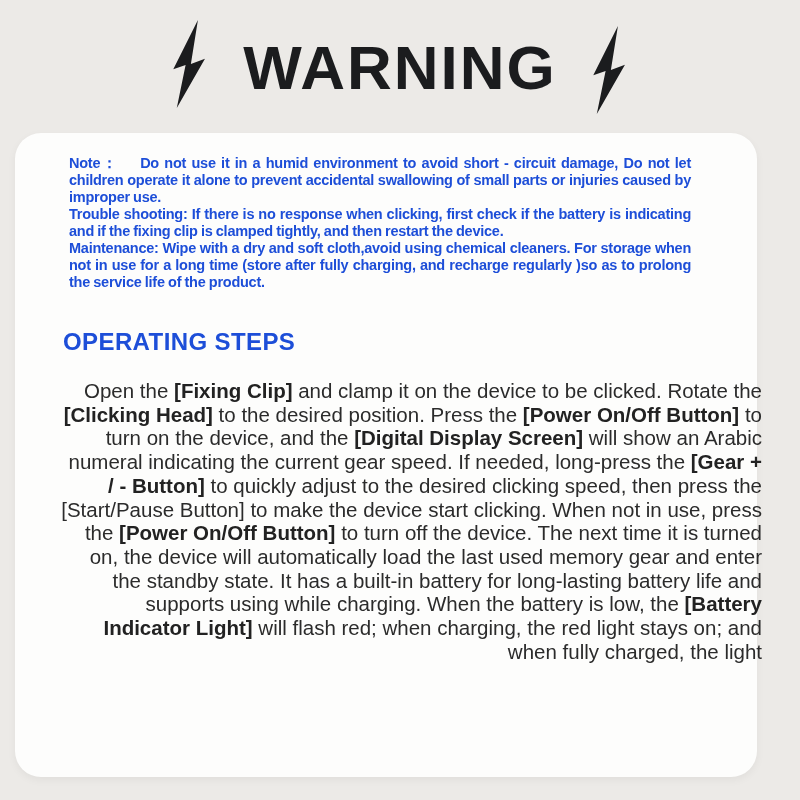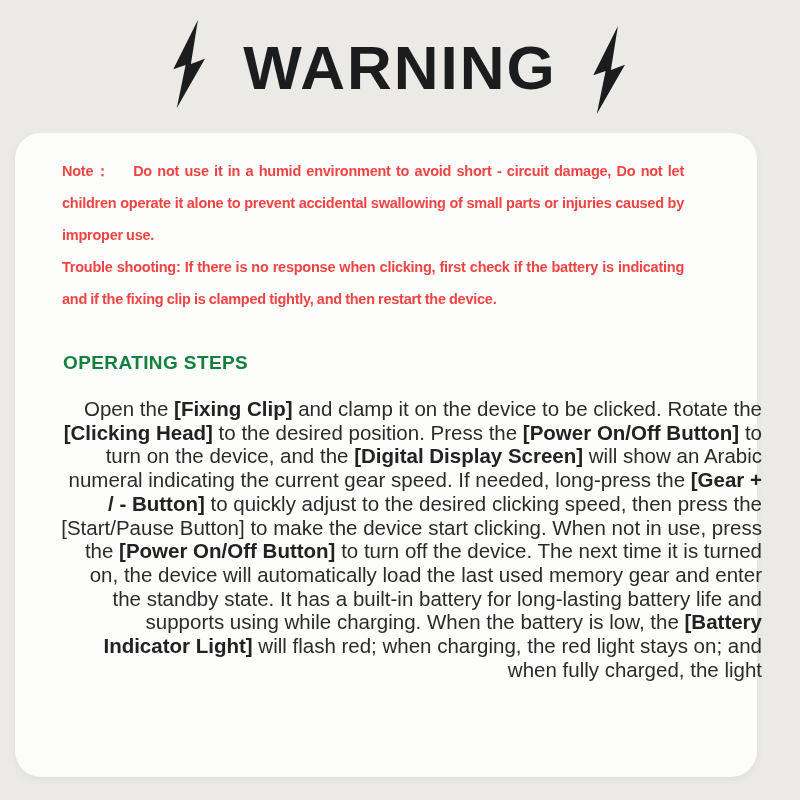--- a/index.html
+++ b/index.html
@@ -50,37 +50,37 @@
     height: 644px;
     box-sizing: border-box;
     background: #fdfdfc;
     border-radius: 26px;
     box-shadow: 0 3px 8px rgba(0,0,0,0.05);
     padding: 22px 0 26px 45px;
   }
   
   .notes {
     width: 622px;
-    margin-left: 2px;
+    margin-left: 9px;
     font-size: 14.5px;
     font-weight: bold;
     letter-spacing: -0.25px;
     word-spacing: -0.5px;
-    line-height: 32px;
-    color: #ef4444;
+    line-height: 17px;
+    color: #1d4ed8;
     text-align: justify;
   }
   .notes p { margin: 0; }
   
   .steps-heading {
     margin: 37px 0 23px 3px;
-    font-size: 19px;
+    font-size: 24px;
     font-weight: bold;
     letter-spacing: 0.4px;
-    color: #15803d;
+    color: #1d4ed8;
   }
   .steps-body {
     margin: 0;
     width: 702px;
     font-size: 20.5px;
     line-height: 23.7px;
     color: #2b2b2b;
     text-align: right;
   }
   .steps-body .b { font-weight: bold; color: #222; }
@@ -97,18 +97,19 @@
     <h1 class="warning-title">WARNING</h1>
     <svg class="bolt right" viewBox="0 0 50 100" aria-hidden="true">
       <polygon points="34,0 6,56 20,51 10,100 42,44 26,50"></polygon>
     </svg>
   </header>
 
   <section class="card">
     <div class="notes">
         <p>Note：&nbsp;&nbsp;&nbsp; Do not use it in a humid environment to avoid short - circuit damage, Do not let children operate it alone to prevent accidental swallowing of small parts or injuries caused by improper use.</p>
         <p>Trouble shooting: If there is no response when clicking, first check if the battery is indicating and if the fixing clip is clamped tightly, and then restart the device.</p>
+        <p>Maintenance: Wipe with a dry and soft cloth,avoid using chemical cleaners. For storage when not in use for a long time (store after fully charging, and recharge regularly )so as to prolong the service life of the product.</p>
       </div>
     <h2 class="steps-heading">OPERATING STEPS</h2>
     <p class="steps-body"><span>Open the </span><span class="b">[Fixing Clip]</span><span> and clamp it on the device to be clicked. Rotate the </span><span class="b">[Clicking Head]</span><span> to the desired position. Press the </span><span class="b">[Power On/Off Button]</span><span> to turn on the device, and the </span><span class="b">[Digital Display Screen]</span><span> will show an Arabic numeral indicating the current gear speed. If needed, long-press the </span><span class="b">[Gear + / - Button]</span><span> to quickly adjust to the desired clicking speed, then press the [Start/Pause Button] to make the device start clicking. When not in use, press the </span><span class="b">[Power On/Off Button]</span><span> to turn off the device. The next time it is turned on, the device will automatically load the last used memory gear and enter the standby state. It has a built-in battery for long-lasting battery life and supports using while charging. When the battery is low, the </span><span class="b">[Battery Indicator Light]</span><span> will flash red; when charging, the red light stays on; and when fully charged, the light</span></p>
   </section>
 
 </div>
 
 </body></html>

